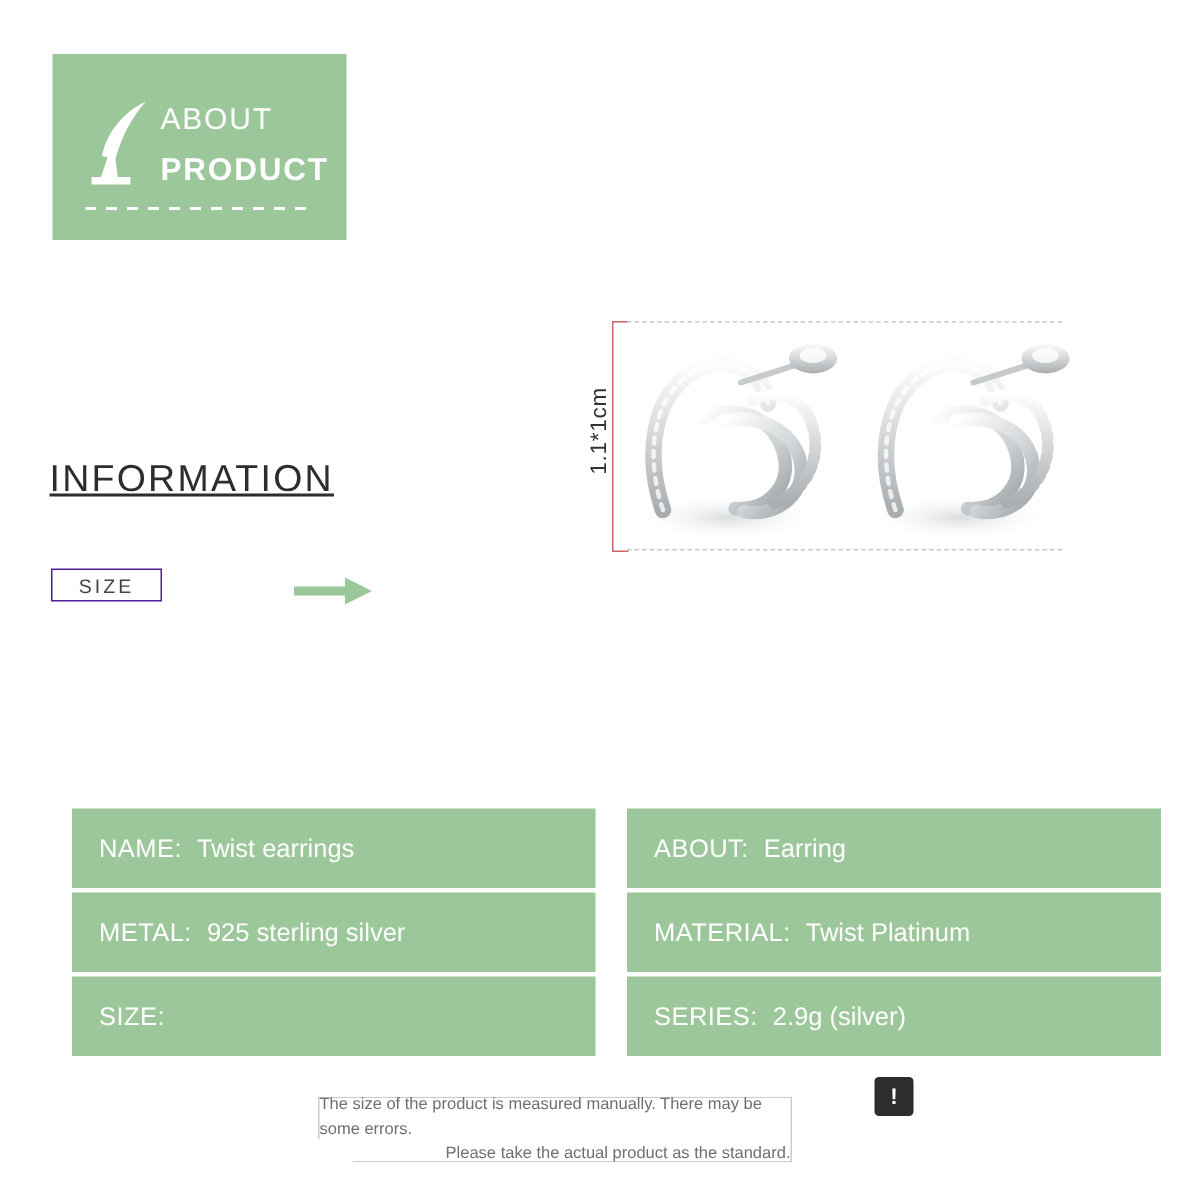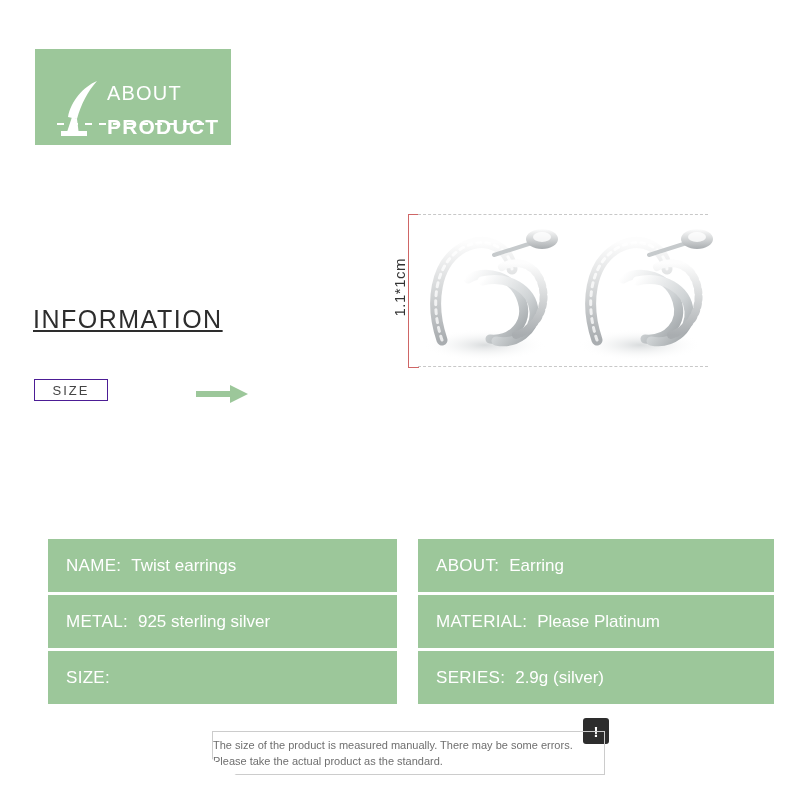--- a/index.html
+++ b/index.html
@@ -15,27 +15,26 @@
     overflow: hidden;
     position: relative;
   }
 
   
   .about-banner {
     position: absolute;
     left: 35px;
     top: 36px;
     width: 196px;
-    height: 96px;
+    height: 124px;
     background: #9cc79a;
     display: flex;
     align-items: center;
     padding-left: 0;
     box-sizing: border-box;
-    margin-top: 13px;
   }
   .about-quill {
     position: absolute;
     left: 18px;
     top: 28px;
     width: 52px;
     height: 62px;
   }
   .about-text {
     position: absolute;
@@ -171,28 +170,28 @@
   }
   .spec-val {
     margin-left: 10px;
   }
 
   
   .footer-note {
     position: absolute;
     left: 212px;
     top: 731px;
-    width: 393px;
+    width: 316px;
     height: 44px;
     border: 1px solid #cccccc;
     box-sizing: border-box;
     clip-path: polygon(0 0, 100% 0, 100% 100%, 24px 100%, 0 calc(100% - 16px));
     display: flex;
     flex-direction: column;
-    align-items: flex-start;
+    align-items: flex-end;
     justify-content: center;
     color: #6f6f6f;
     font-size: 11px;
     line-height: 1.5;
   }
   .excl-badge {
     position: absolute;
     left: 583px;
     top: 718px;
     width: 26px;
@@ -290,21 +289,21 @@
   <div class="spec-cell">
     <span class="spec-key">ABOUT:</span>
     <span class="spec-val">Earring</span>
   </div>
   <div class="spec-cell">
     <span class="spec-key">METAL:</span>
     <span class="spec-val">925 sterling silver</span>
   </div>
   <div class="spec-cell">
     <span class="spec-key">MATERIAL:</span>
-    <span class="spec-val">Please Platinum</span>
+    <span class="spec-val">Twist Platinum</span>
   </div>
   <div class="spec-cell">
     <span class="spec-key">SIZE:</span>
   </div>
   <div class="spec-cell">
     <span class="spec-key">SERIES:</span>
     <span class="spec-val">2.9g (silver)</span>
   </div>
 </div>
 

